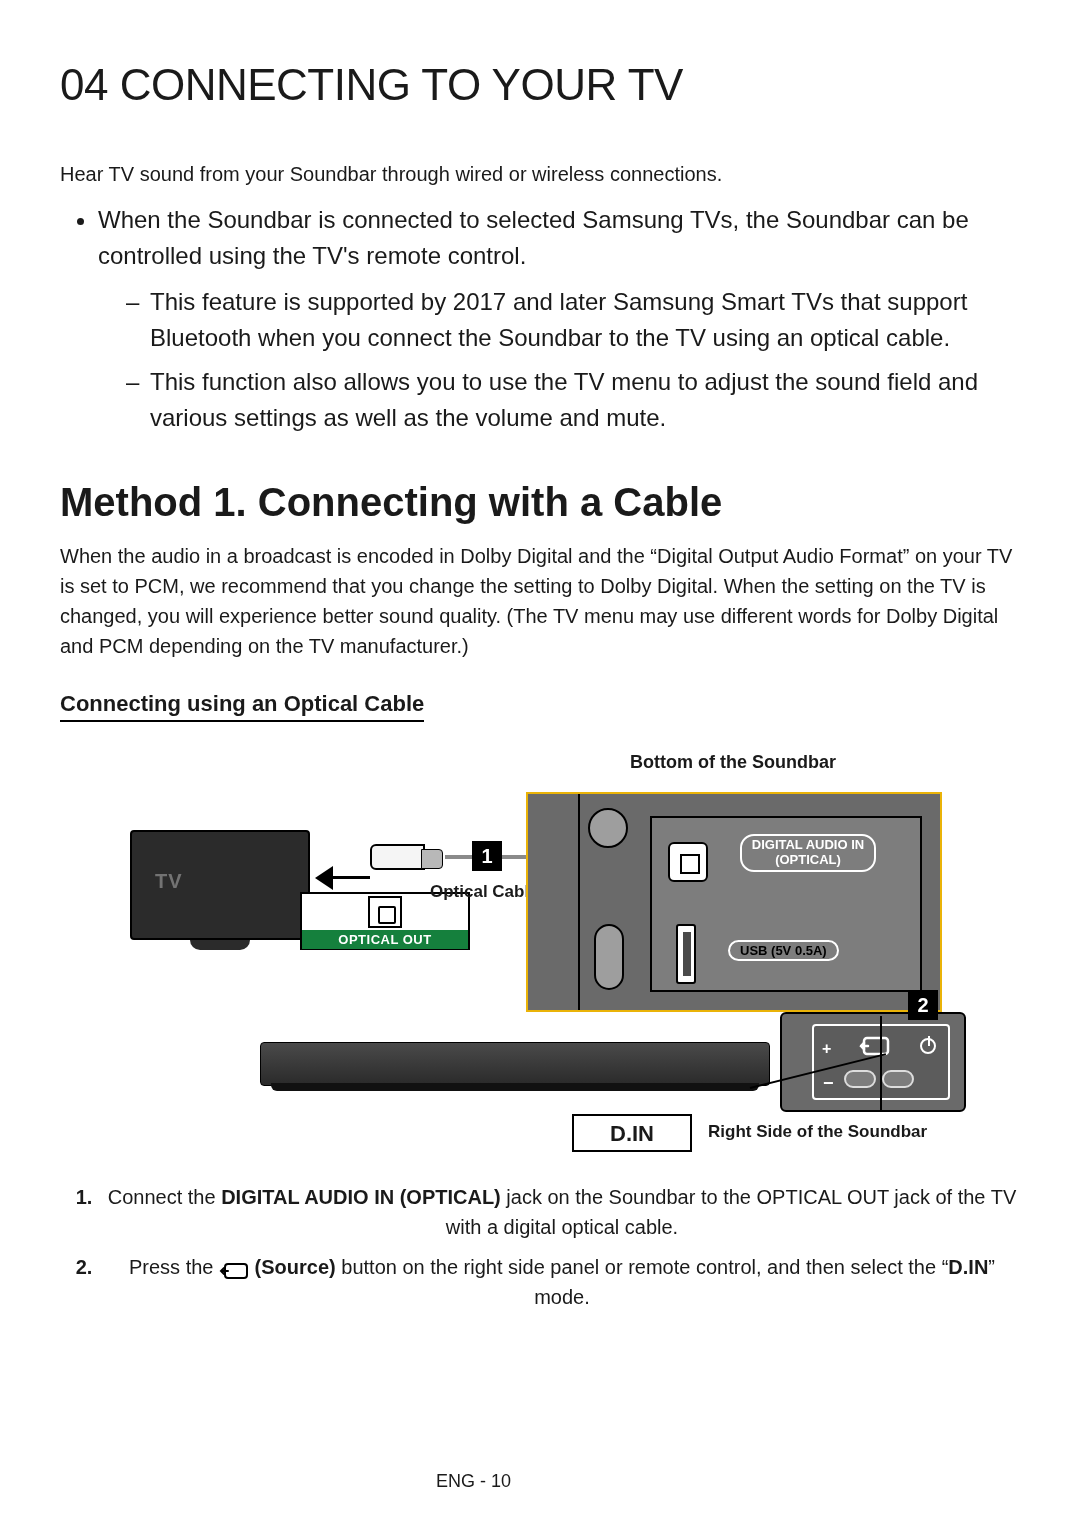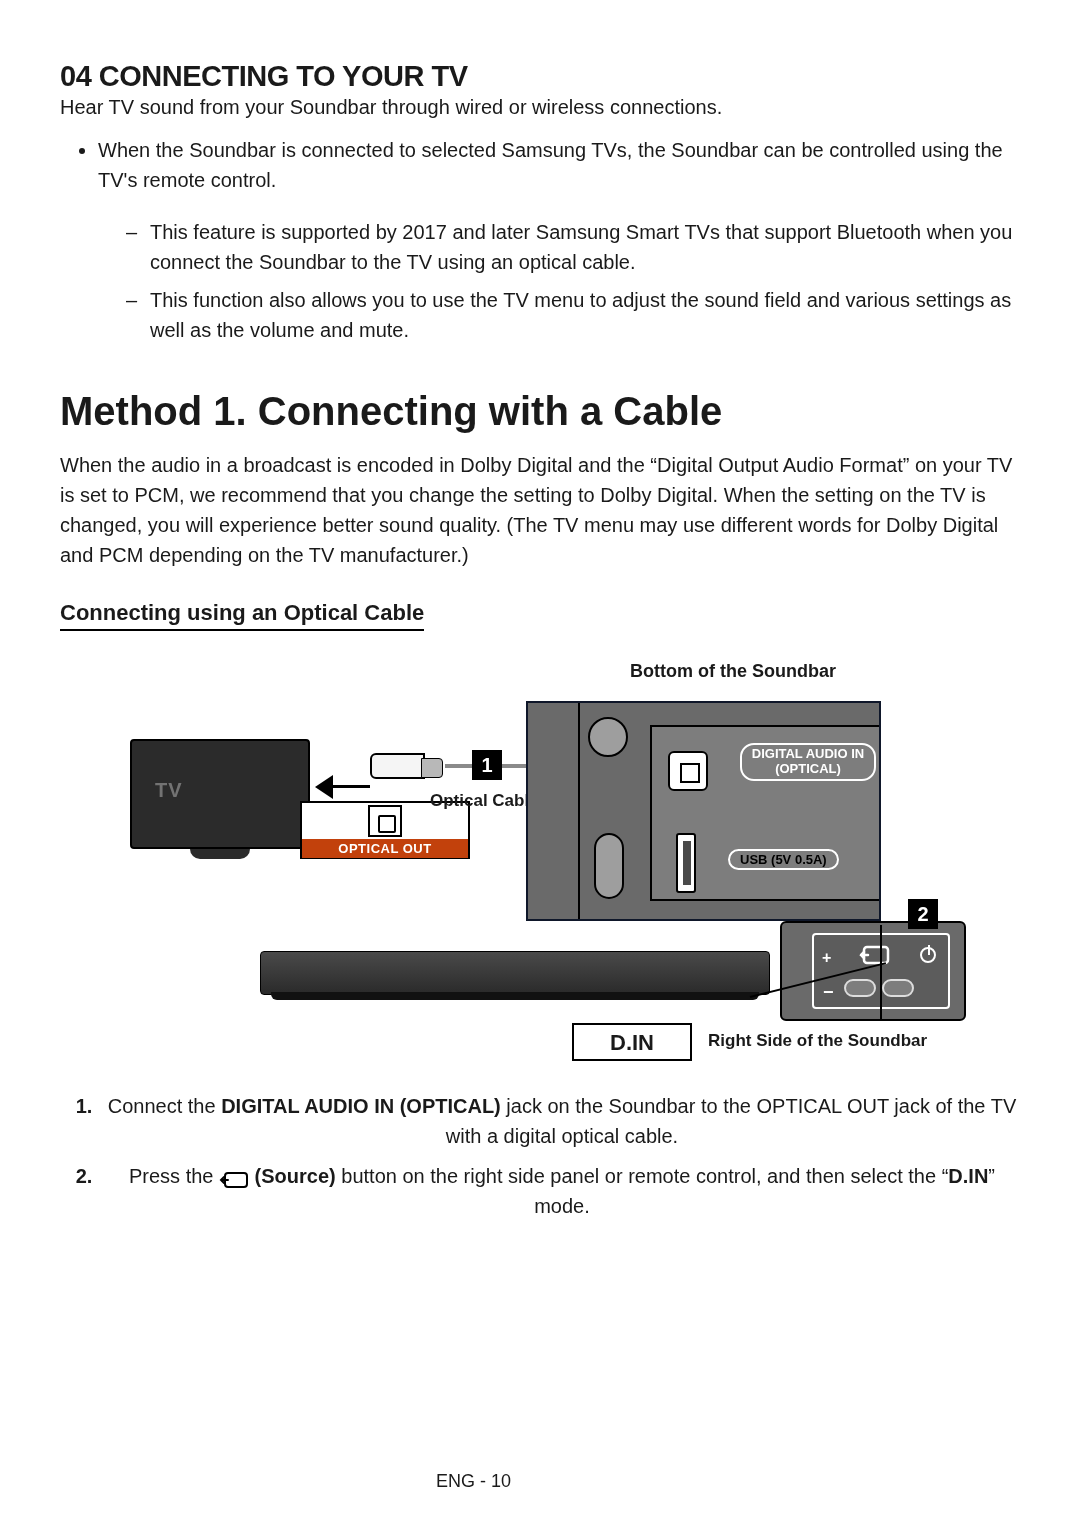--- a/index.html
+++ b/index.html
@@ -6,40 +6,41 @@
   body {
     width: 1080px;
     height: 1532px;
     background: #fff;
     font-family: Arial, Helvetica, sans-serif;
     color: #1a1a1a;
     padding: 60px 60px 40px 60px;
     position: relative;
   }
   .chapter-title {
-    font-size: 29px;
-    font-weight: 700;
+    font-size: 44px;
+    font-weight: 400;
     letter-spacing: -0.5px;
+    margin-bottom: 50px;
   }
   .intro {
     font-size: 20px;
     margin-bottom: 14px;
     line-height: 1.4;
   }
   ul.main-bullets {
     list-style: disc;
     padding-left: 38px;
-    font-size: 20px;
+    font-size: 24px;
     line-height: 1.5;
   }
   ul.main-bullets > li { margin-bottom: 6px; }
   ul.sub-dashes {
     list-style: none;
     padding-left: 28px;
-    margin-top: 22px;
+    margin-top: 10px;
   }
   ul.sub-dashes > li {
     position: relative;
     padding-left: 24px;
     margin-bottom: 8px;
   }
   ul.sub-dashes > li::before {
     content: "–";
     position: absolute;
     left: 0;
@@ -126,21 +127,21 @@
     position: relative;
   }
   .optical-out-port::after {
     content:"";
     position:absolute;
     left:8px; top:8px; width:14px; height:14px;
     border:2px solid #000;
     border-radius:2px;
   }
   .optical-out-text {
-    background: #c2410c;
+    background: #15803d;
     color: #fff;
     font-size: 13px;
     font-weight: 700;
     padding: 2px 4px;
     letter-spacing: 0.5px;
   }
   .arrow-left {
     position: absolute;
     top: 110px;
     left: 205px;
@@ -227,23 +228,23 @@
     width:20px; height:18px;
     background:#b8b8b8;
     border:1px solid #000;
     border-radius:4px 0 0 4px;
   }
   
   .soundbar-panel {
     position: absolute;
     top: 40px;
     left: 416px;
-    width: 355px;
+    width: 416px;
     height: 220px;
-    border: 2px solid #0f172a;
+    border: 2px solid #eab308;
     background: #6a6a6a;
     overflow:hidden;
   }
   .panel-inset {
     position:absolute;
     top:22px; left:122px;
     width:272px; height:176px;
     background:#7d7d7d;
     border:2px solid #000;
   }

